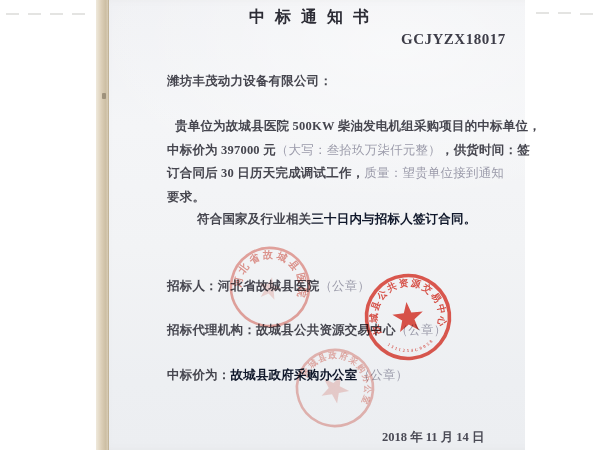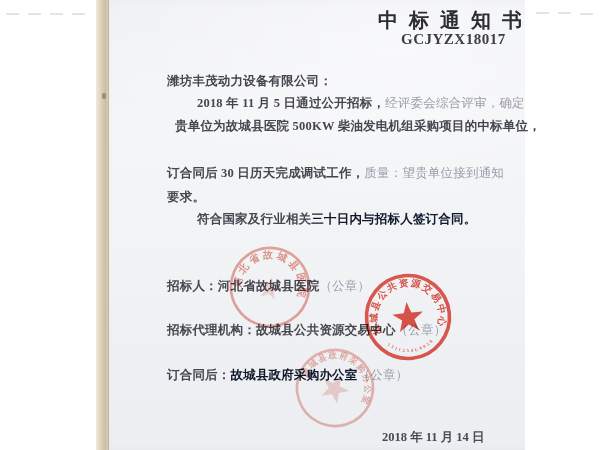--- a/index.html
+++ b/index.html
@@ -15,22 +15,22 @@
     box-shadow:inset 10px 0 14px -9px rgba(140,128,105,.35);
   }
   .spine{
     position:absolute;left:96px;top:0;width:12px;height:450px;
     background:linear-gradient(90deg,#efe9dc 0%,#dccfb8 45%,#cdbfa4 80%,#d8ccb6 100%);
     border-right:1px solid #c2b498;
   }
   .speck{position:absolute;left:102px;top:93px;width:4px;height:6px;background:#91856f;border-radius:1px;opacity:.8;}
   .dash{position:absolute;height:2px;width:13px;background:#e4e4e2;top:13px;}
   .title{
-    position:absolute;left:96px;top:7px;width:429px;text-align:right;
-    font-size:20px;font-weight:700;letter-spacing:3px;color:#2c2c35;white-space:nowrap;
+    position:absolute;left:96px;top:7px;width:429px;text-align:center;
+    font-size:16px;font-weight:700;letter-spacing:3px;color:#2c2c35;white-space:nowrap;
   }
   .docno{
     position:absolute;left:401px;top:31px;font-size:15px;font-weight:600;
     letter-spacing:.5px;color:#3d3d48;white-space:nowrap;
   }
   .line{
     position:absolute;font-size:12.5px;line-height:1.15;color:#46464f;
     font-weight:600;white-space:nowrap;letter-spacing:.2px;text-align:center;
   }
   .faint{color:#9b9baa;font-weight:500;}
@@ -57,44 +57,44 @@
   <div class="spine"></div>
   <div class="speck"></div>
 
   <div class="title">中 标 通 知 书</div>
   <div class="docno">GCJYZX18017</div>
 
   <div class="line" style="left:167px;top:74px">
     <span>潍坊丰茂动力设备有限公司：</span>
   </div>
 
-  <div class="line" style="left:197px;top:96px">
-    <span>2018 年 11 月 5 日通过公开招标，</span><span class="faint">经评委会综合评审，确定</span>
-  </div>
   <div class="line" style="left:175px;top:119px">
     <span>贵单位为故城县医院 500KW 柴油发电机组采购项目的中标单位，</span>
+  </div>
+  <div class="line" style="left:167px;top:143px">
+    <span>中标价为 397000 元</span><span class="faint">（大写：叁拾玖万柒仟元整）</span><span>，供货时间：签</span>
   </div>
   <div class="line" style="left:167px;top:166px">
     <span>订合同后 30 日历天完成调试工作，</span><span class="faint">质量：望贵单位接到通知</span>
   </div>
   <div class="line" style="left:167px;top:190px">
     <span>要求。</span>
   </div>
   <div class="line" style="left:197px;top:212px">
     <span>符合国家及行业相关</span><span class="mid">三十日内与招标人签订合同。</span>
   </div>
 
   <div class="line" style="left:167px;top:279px">
     <span>招标人：</span><span>河北省故城县医院</span><span class="sealnote">（公章）</span>
   </div>
   <div class="line" style="left:167px;top:323px">
     <span>招标代理机构：</span><span>故城县公共资源交易中心</span><span class="sealnote">（公章）</span>
   </div>
   <div class="line" style="left:167px;top:368px">
-    <span>订合同后：</span><span class="mid">故城县政府采购办公室</span><span class="sealnote">（公章）</span>
+    <span>中标价为：</span><span class="mid">故城县政府采购办公室</span><span class="sealnote">（公章）</span>
   </div>
 
   <div class="date-line">2018 年 11 月 14 日</div>
 
   <svg class="stamp" style="left:225px;top:242px;transform:rotate(12deg)" width="90" height="90" viewBox="0 0 90 90">
     <defs>
         <path id="s1arc" d="M 18.7,57.3 A 29 29 0 1 1 71.3,57.3" fill="none"></path>
       </defs>
     <circle cx="45" cy="45" r="39" fill="none" stroke="#dc6054" stroke-width="2.6" opacity="0.55"></circle>
     <polygon transform="translate(45,47) scale(0.85)" opacity="0.22" fill="#dc6054" points="0,-14 3.29,-4.53 13.31,-4.33 5.33,1.73 8.23,11.33 0,5.6 -8.23,11.33 -5.33,1.73 -13.31,-4.33 -3.29,-4.53"></polygon>

